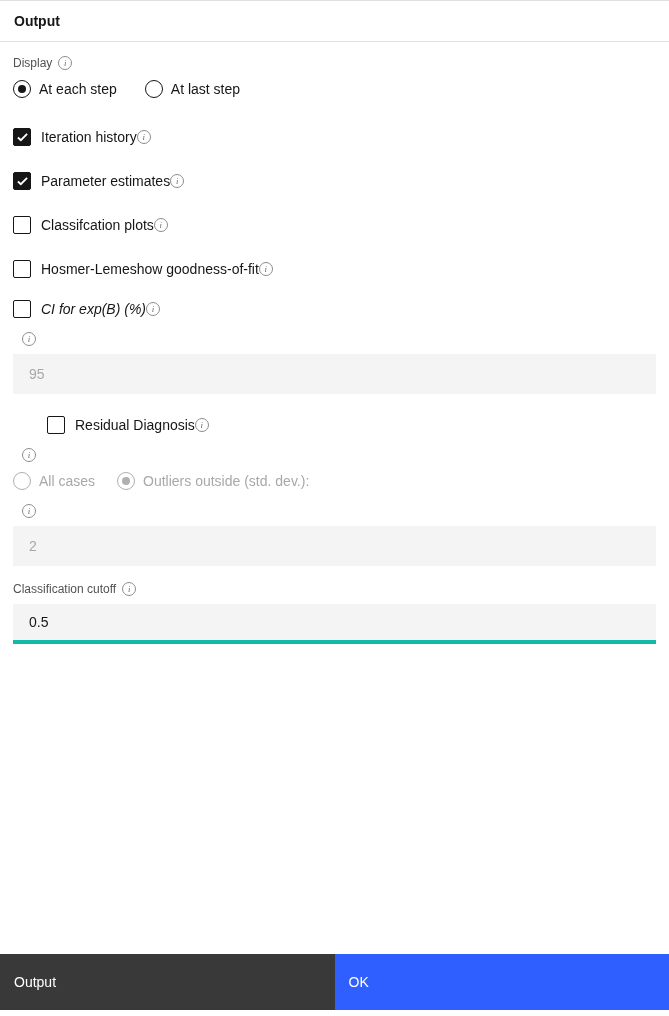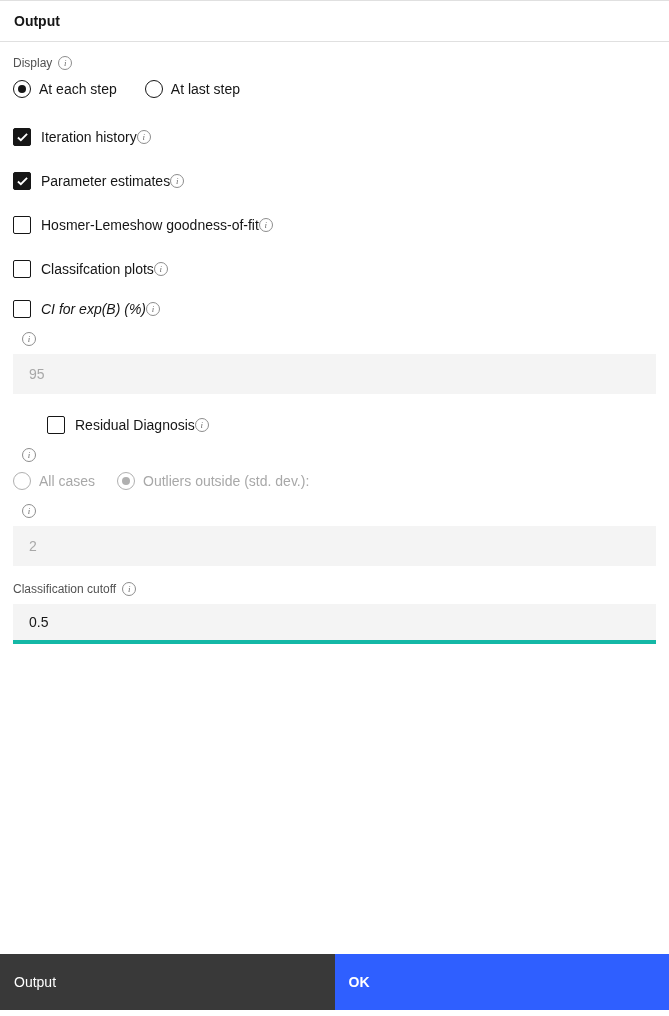--- a/index.html
+++ b/index.html
@@ -156,21 +156,21 @@
     flex: 1;
     display: flex;
     align-items: center;
     padding-left: 14px;
     font-size: 14px;
     color: #fff;
     cursor: pointer;
     border: none;
   }
   .btn-cancel { background: #393939; }
-  .btn-ok { background: #2f5fff; font-weight: bold; }
+  .btn-ok { background: #2f5fff; }
 
   .chk svg { width: 11px; height: 11px; }
 </style>
 </head>
 <body>
 
 <div class="header">
   <span>Output</span>
 </div>
 
@@ -214,29 +214,29 @@
     </span>
     <span class="chk-label">
       <span>Parameter estimates</span>
       <span class="info-icon"></span>
     </span>
   </div>
 
   <div class="chk-row">
     <span class="chk"></span>
     <span class="chk-label">
-      <span>Hosmer-Lemeshow goodness-of-fit</span>
+      <span>Classifcation plots</span>
       <span class="info-icon"></span>
     </span>
   </div>
 
   <div class="chk-row">
     <span class="chk"></span>
     <span class="chk-label">
-      <span>Classifcation plots</span>
+      <span>Hosmer-Lemeshow goodness-of-fit</span>
       <span class="info-icon"></span>
     </span>
   </div>
 
   <div class="chk-row" style="margin-top:22px;font-style:italic;">
     <span class="chk"></span>
     <span class="chk-label">
       <span>CI for exp(B) (%)</span>
       <span class="info-icon"></span>
     </span>

